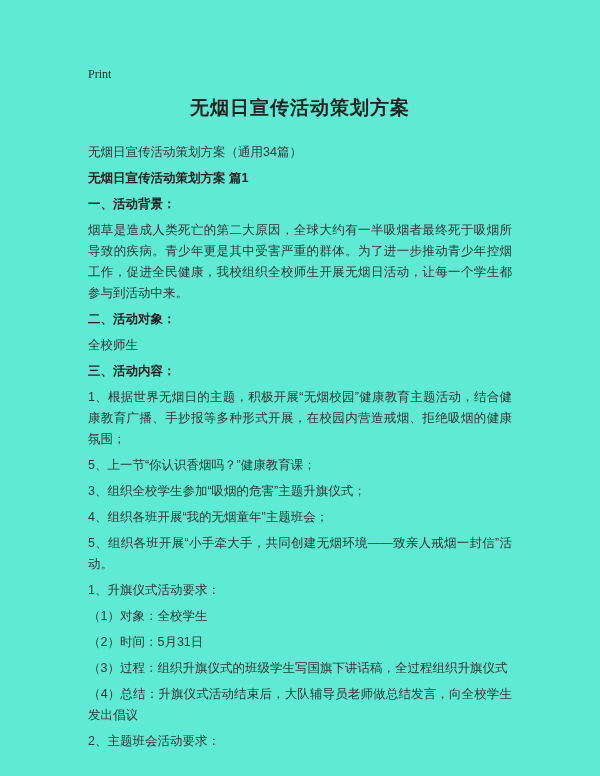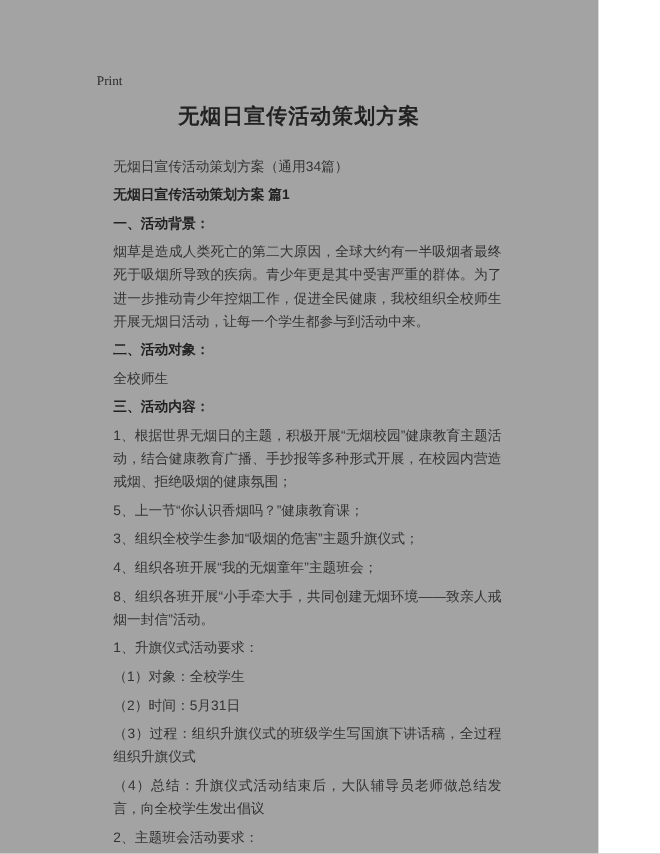--- a/index.html
+++ b/index.html
@@ -10,24 +10,24 @@
     width: 600px;
     height: 776px;
     background: #ffffff;
     overflow: hidden;
     font-family: "Liberation Sans", sans-serif;
     color: #333333;
     -webkit-font-smoothing: antialiased;
   }
   .page {
     box-sizing: border-box;
-    width: 544px;
+    width: 600px;
     height: 776px;
     padding: 64px 88px 0 88px;
-    background: #a3a3a3;
+    background: #5eead4;
   }
   .print-link {
     display: inline-block;
     font-family: "Liberation Serif", serif;
     font-size: 12px;
     line-height: 15px;
     color: #2b2b2b;
     text-decoration: none;
     cursor: pointer;
     margin: 0 0 13px 0;
@@ -37,21 +37,21 @@
     line-height: 26px;
     font-weight: bold;
     text-align: center;
     color: #222222;
     letter-spacing: 1px;
     margin: 0 0 21px 0;
   }
   .block {
     font-size: 12.5px;
     line-height: 21px;
-    margin: 0 0 5px 15px;
+    margin: 0 0 5px 0;
     text-align: justify;
   }
   .block.heading {
     font-weight: bold;
     color: #222222;
     text-align: left;
   }
   .block.subtitle {
     text-align: left;
   }
@@ -80,21 +80,21 @@
   <p class="block heading">三、活动内容：</p>
 
   <p class="block">1、根据世界无烟日的主题，积极开展“无烟校园”健康教育主题活动，结合健康教育广播、手抄报等多种形式开展，在校园内营造戒烟、拒绝吸烟的健康氛围；</p>
 
   <p class="block">5、上一节“你认识香烟吗？”健康教育课；</p>
 
   <p class="block">3、组织全校学生参加“吸烟的危害”主题升旗仪式；</p>
 
   <p class="block">4、组织各班开展“我的无烟童年”主题班会；</p>
 
-  <p class="block">8、组织各班开展“小手牵大手，共同创建无烟环境——致亲人戒烟一封信”活动。</p>
+  <p class="block">5、组织各班开展“小手牵大手，共同创建无烟环境——致亲人戒烟一封信”活动。</p>
 
 
   <p class="block">1、升旗仪式活动要求：</p>
 
   <p class="block">（1）对象：全校学生</p>
 
   <p class="block">（2）时间：5月31日</p>
 
   <p class="block">（3）过程：组织升旗仪式的班级学生写国旗下讲话稿，全过程组织升旗仪式</p>
 

